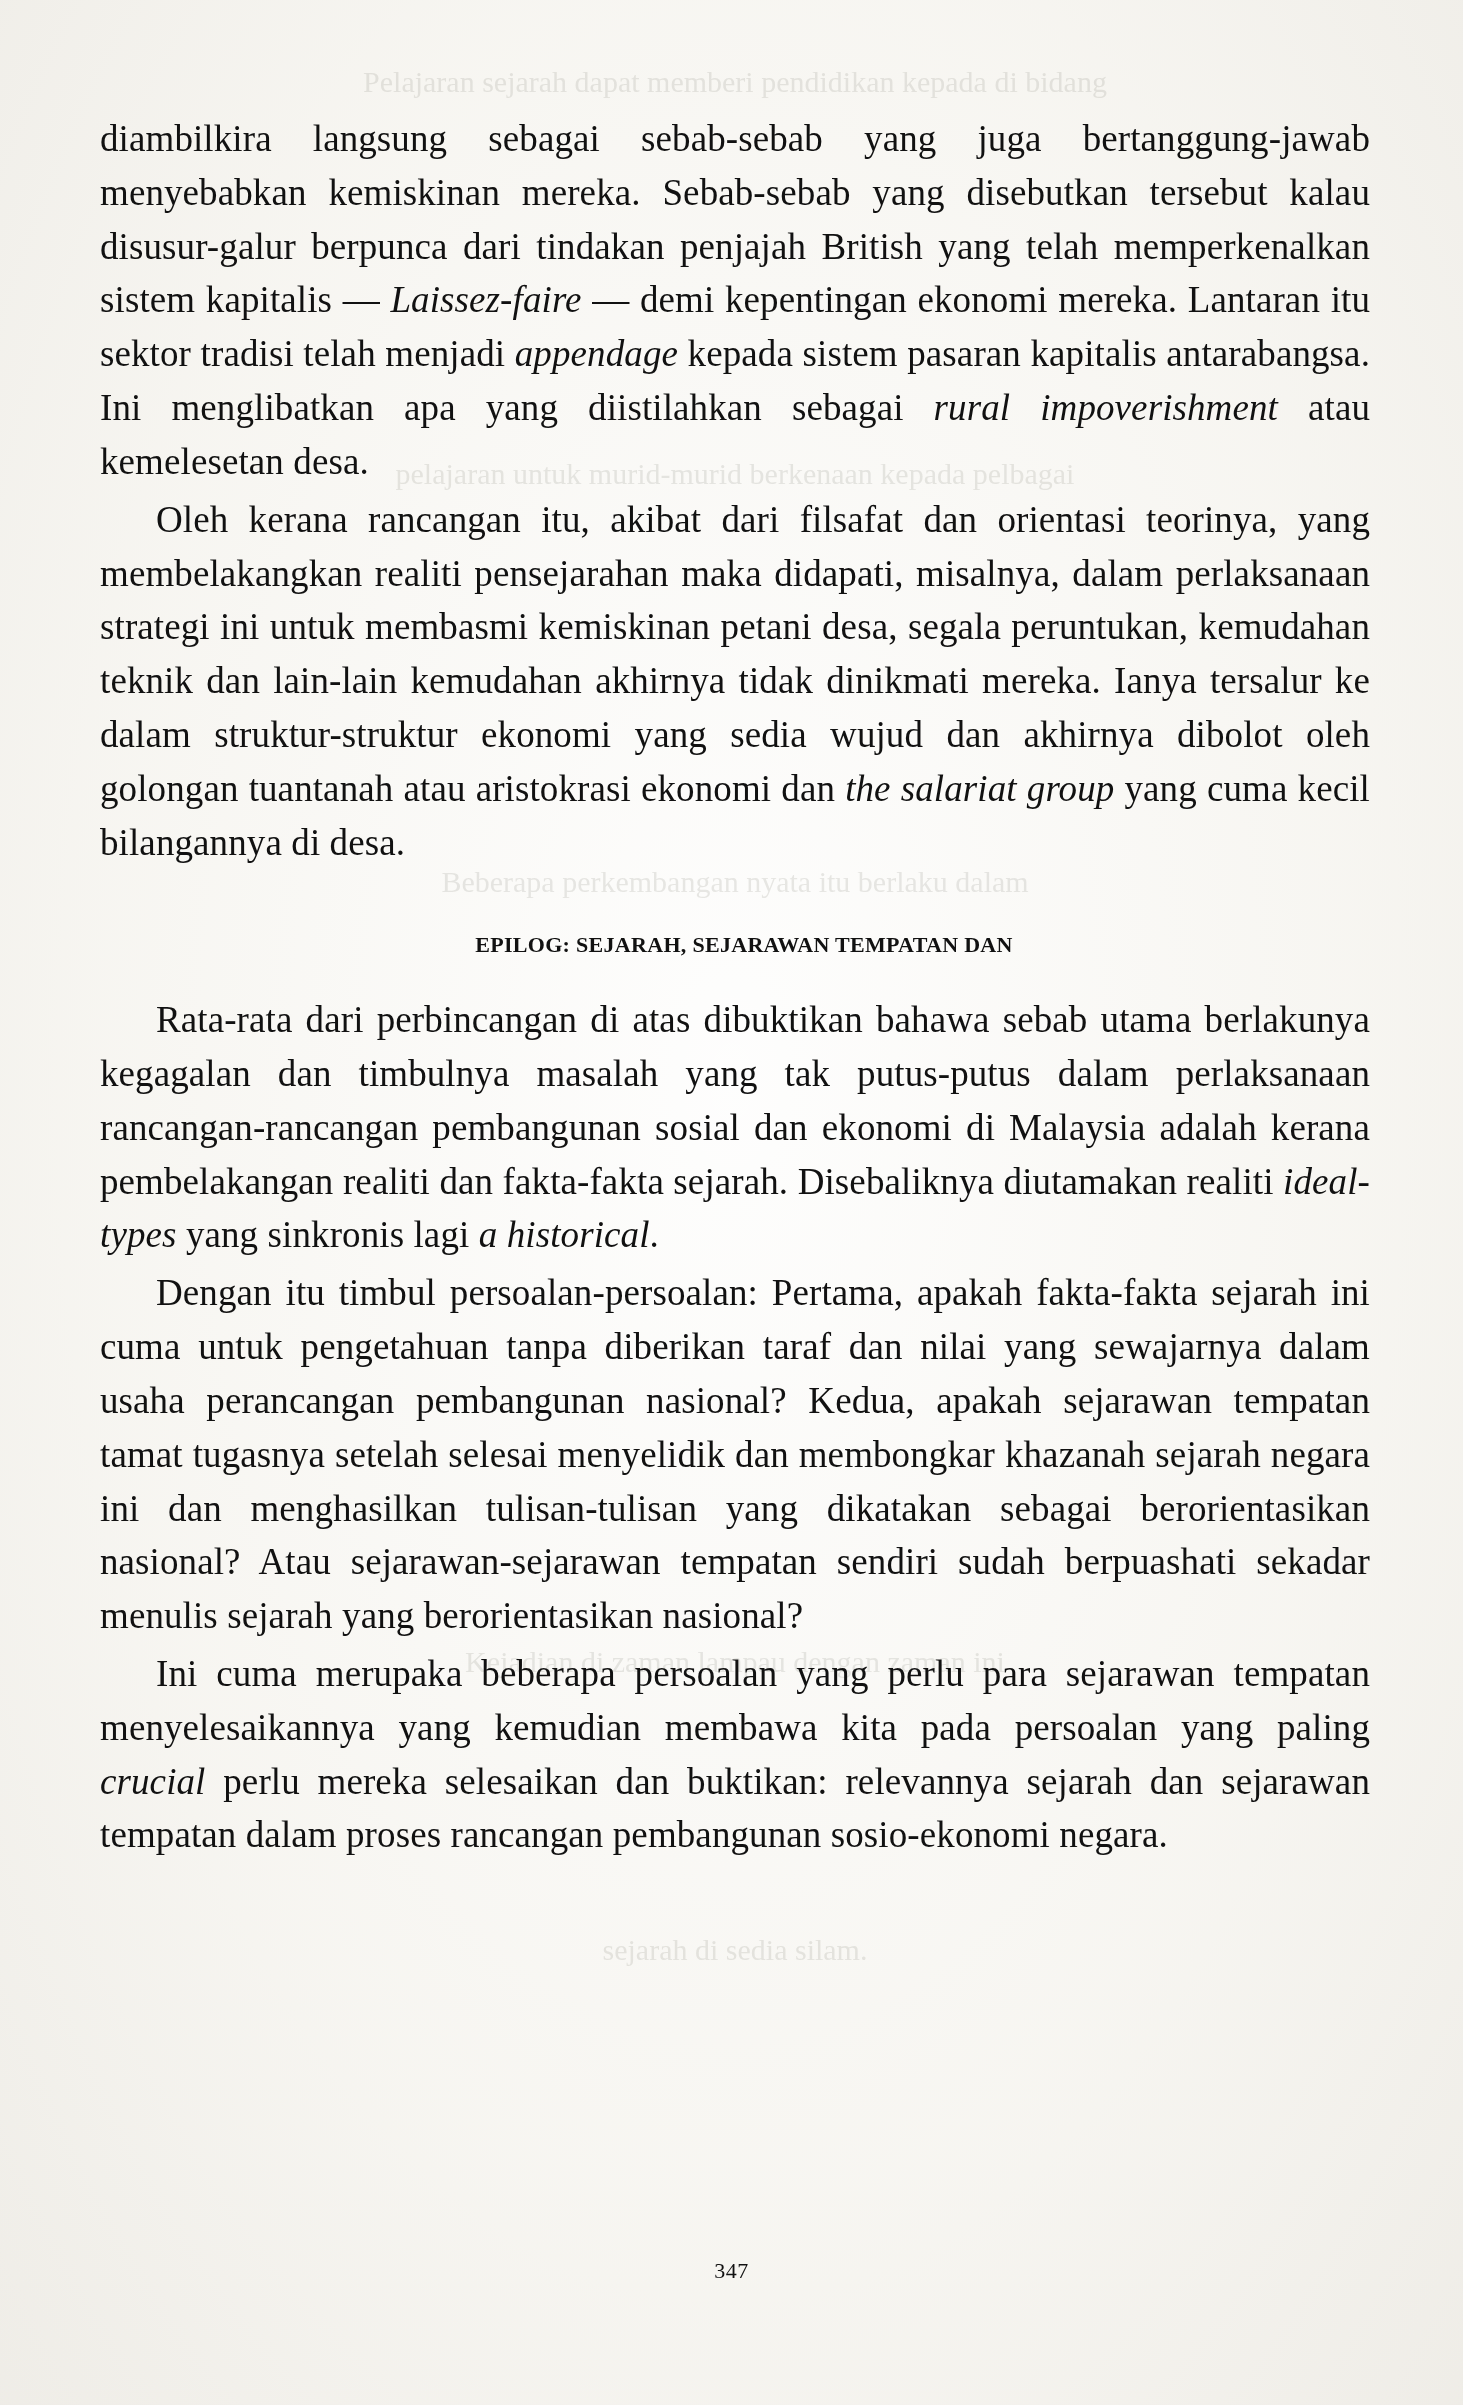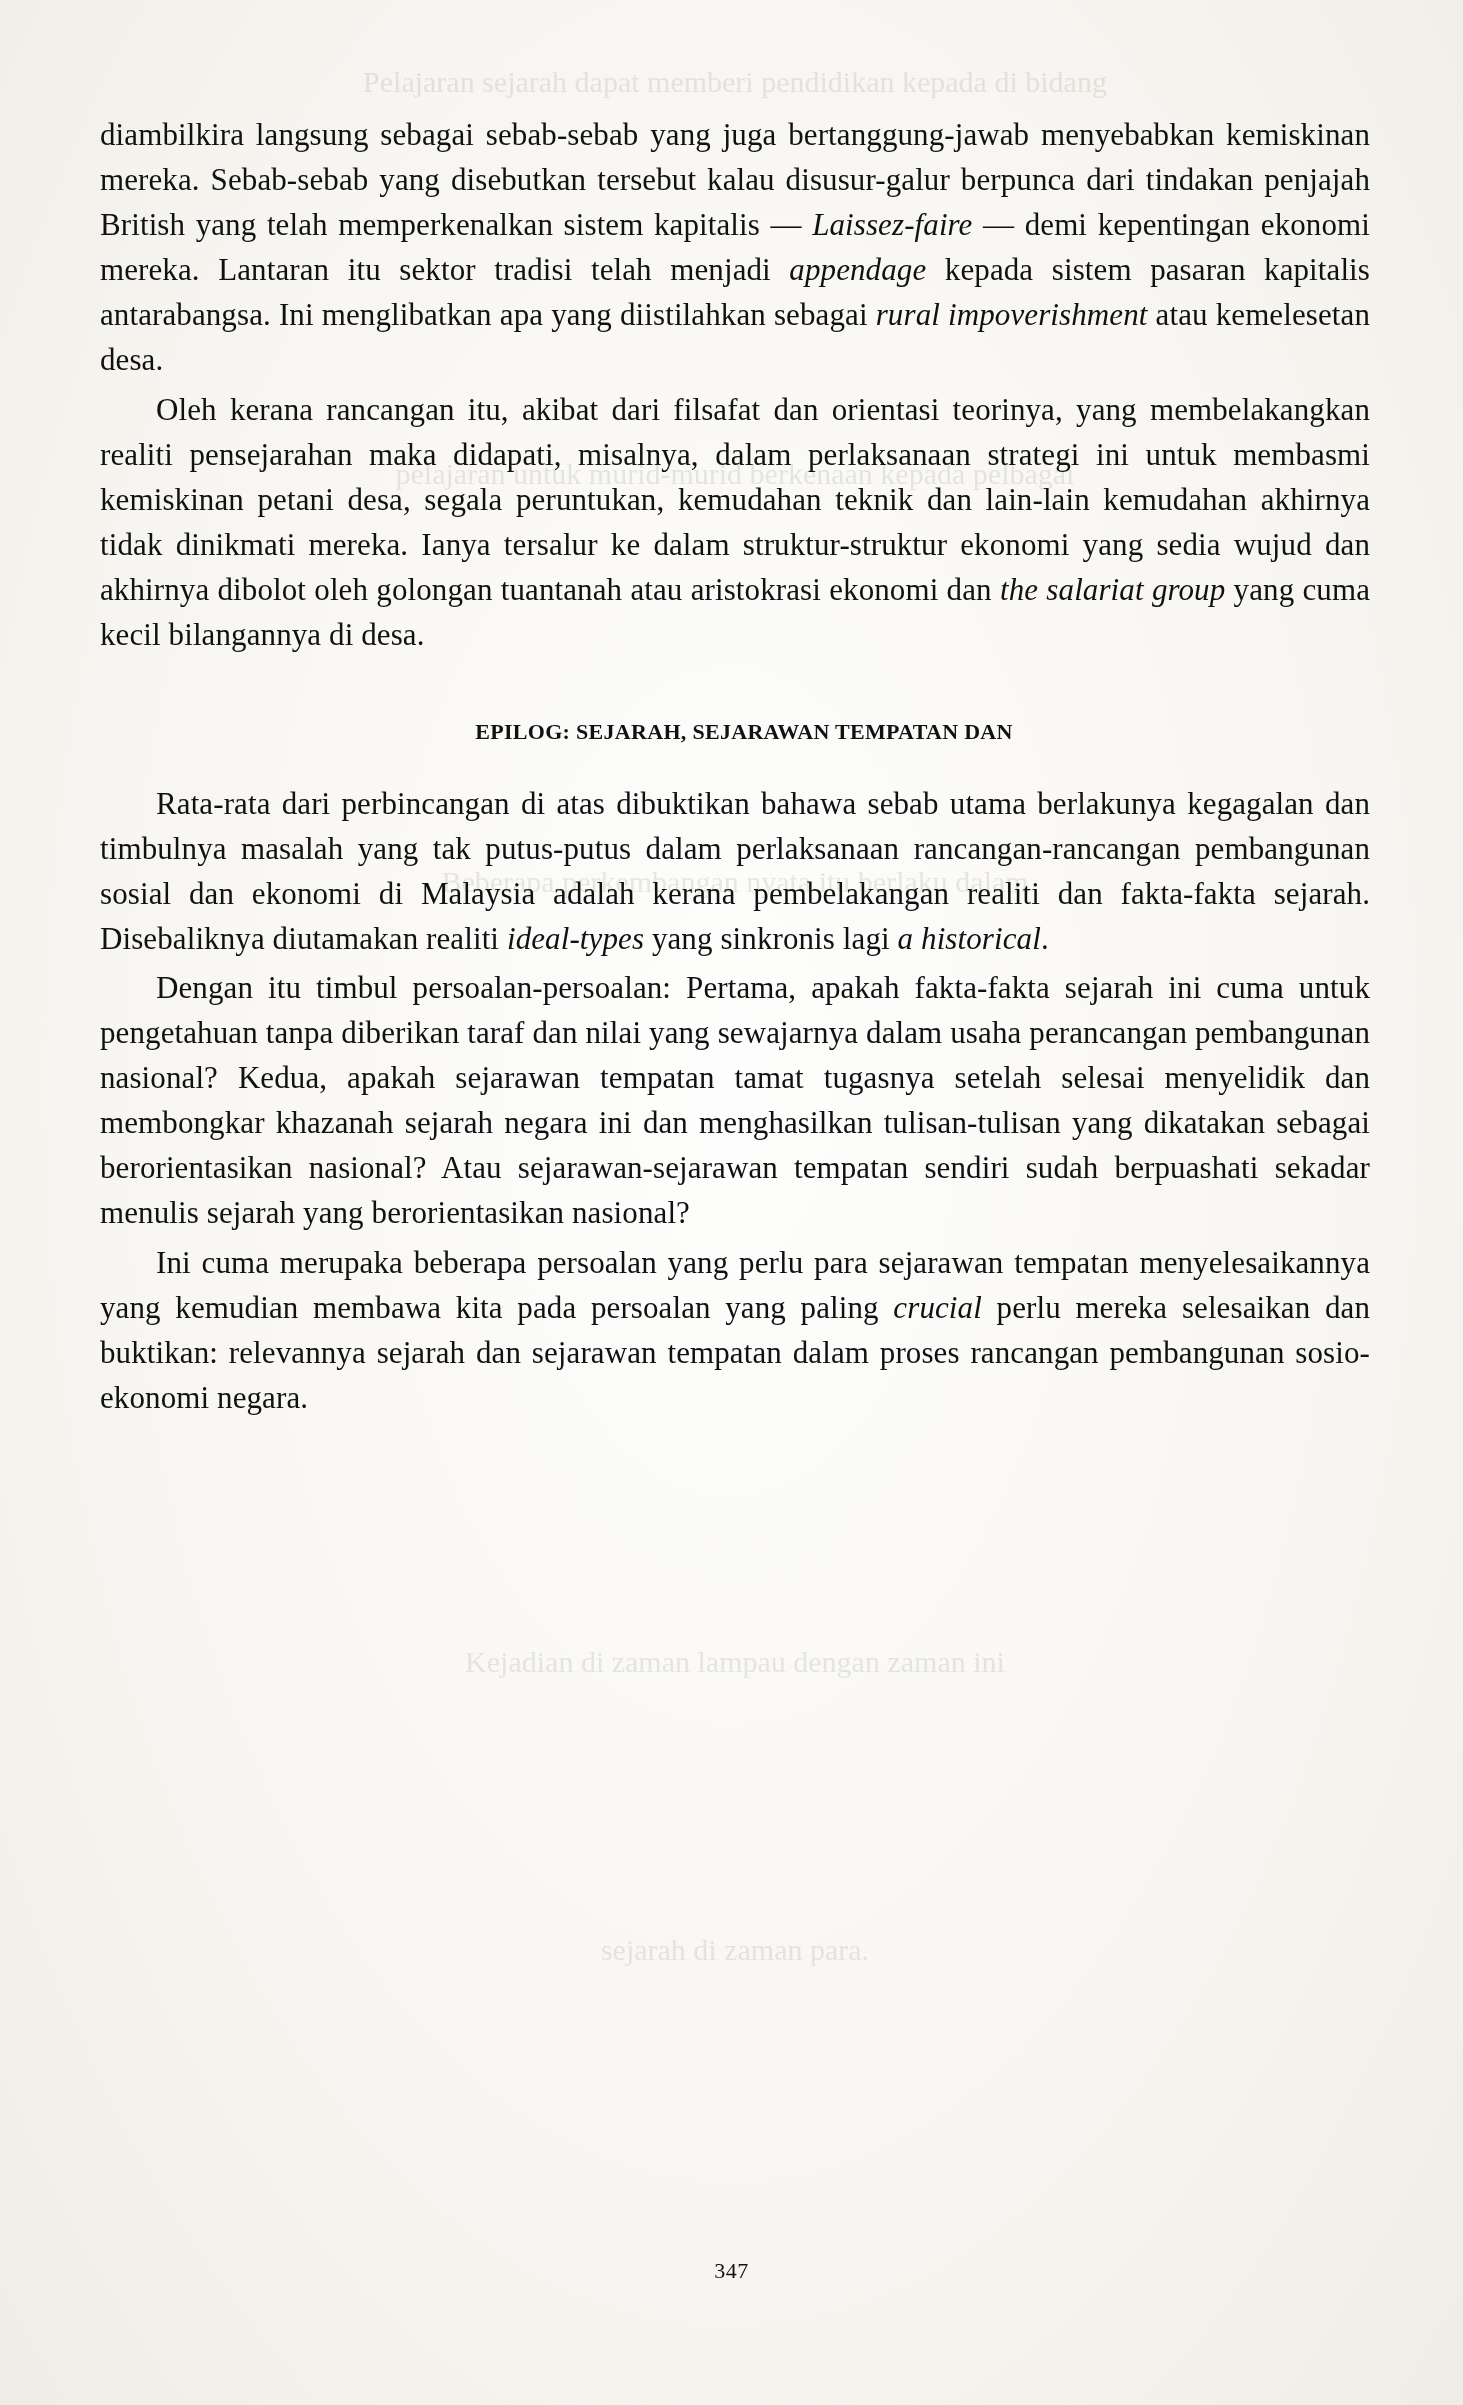--- a/index.html
+++ b/index.html
@@ -31,21 +31,21 @@
 
   .content {
     position: absolute;
     left: 100px;
     top: 112px;
     width: 1270px;
   }
 
   p {
     margin: 0;
-    font-size: 31px;
+    font-size: 37px;
     line-height: 1.455;
     text-align: justify;
     text-justify: inter-word;
     letter-spacing: 0.1px;
     -webkit-font-smoothing: antialiased;
   }
 
   p.indent {
     text-indent: 56px;
   }
@@ -110,21 +110,21 @@
 <body>
 
 <div class="page">
 
   <div class="paper-texture"></div>
 
   <div class="bleed b1">Pelajaran sejarah dapat memberi pendidikan kepada di bidang</div>
   <div class="bleed b2">pelajaran untuk murid-murid berkenaan kepada pelbagai</div>
   <div class="bleed b3">Beberapa perkembangan nyata itu berlaku dalam</div>
   <div class="bleed b5">Kejadian di zaman lampau dengan zaman ini</div>
-  <div class="bleed b6">sejarah di zaman para.</div>
+  <div class="bleed b6">sejarah di sedia silam.</div>
 
   <div class="content">
 
     <p><span>diambilkira langsung sebagai sebab-sebab yang juga bertanggung-jawab menyebabkan kemiskinan mereka. Sebab-sebab yang disebutkan tersebut kalau disusur-galur berpunca dari tindakan penjajah British yang telah memperkenalkan sistem kapitalis — </span><span class="it">Laissez-faire</span><span> — demi kepentingan ekonomi mereka. Lantaran itu sektor tradisi telah menjadi </span><span class="it">appendage</span><span> kepada sistem pasaran kapitalis antarabangsa. Ini menglibatkan apa yang diistilahkan sebagai </span><span class="it">rural impoverishment</span><span> atau kemelesetan desa.</span></p>
 
     <p class="indent"><span>Oleh kerana rancangan itu, akibat dari filsafat dan orientasi teorinya, yang membelakangkan realiti pensejarahan maka didapati, misalnya, dalam perlaksanaan strategi ini untuk membasmi kemiskinan petani desa, segala peruntukan, kemudahan teknik dan lain-lain kemudahan akhirnya tidak dinikmati mereka. Ianya tersalur ke dalam struktur-struktur ekonomi yang sedia wujud dan akhirnya dibolot oleh golongan tuantanah atau aristokrasi ekonomi dan </span><span class="it">the salariat group</span><span> yang cuma kecil bilangannya di desa.</span></p>
 
     <h2 class="heading">
       <span class="line1">EPILOG: SEJARAH, SEJARAWAN TEMPATAN DAN</span>
     </h2>

